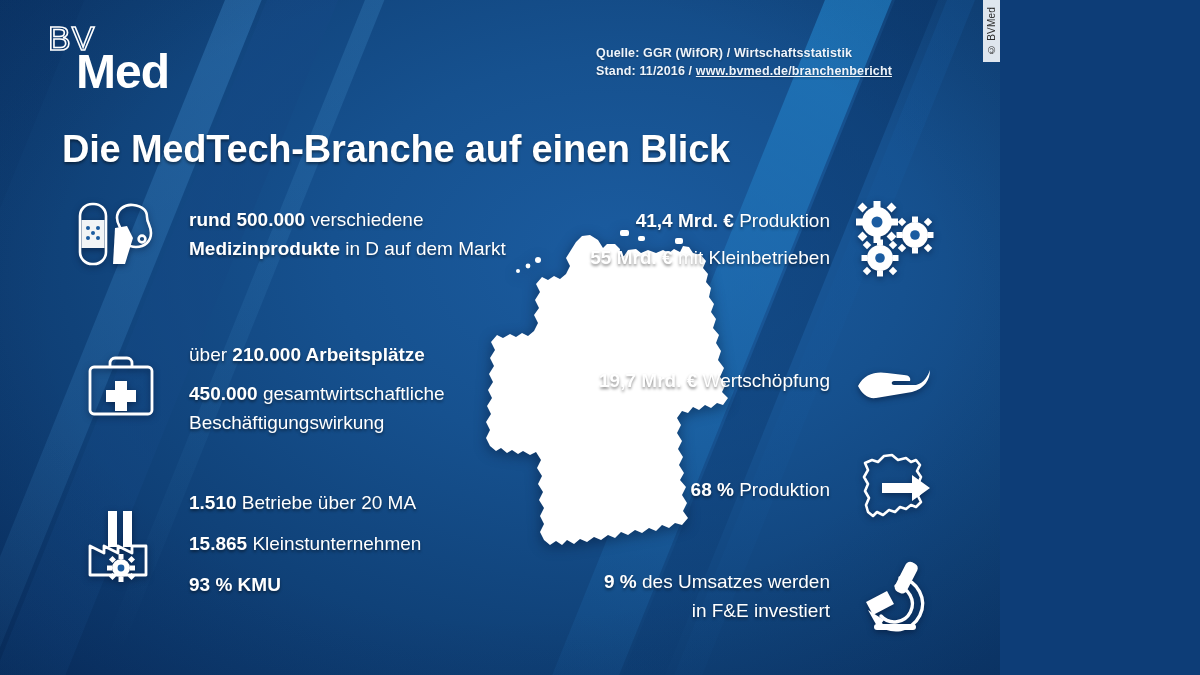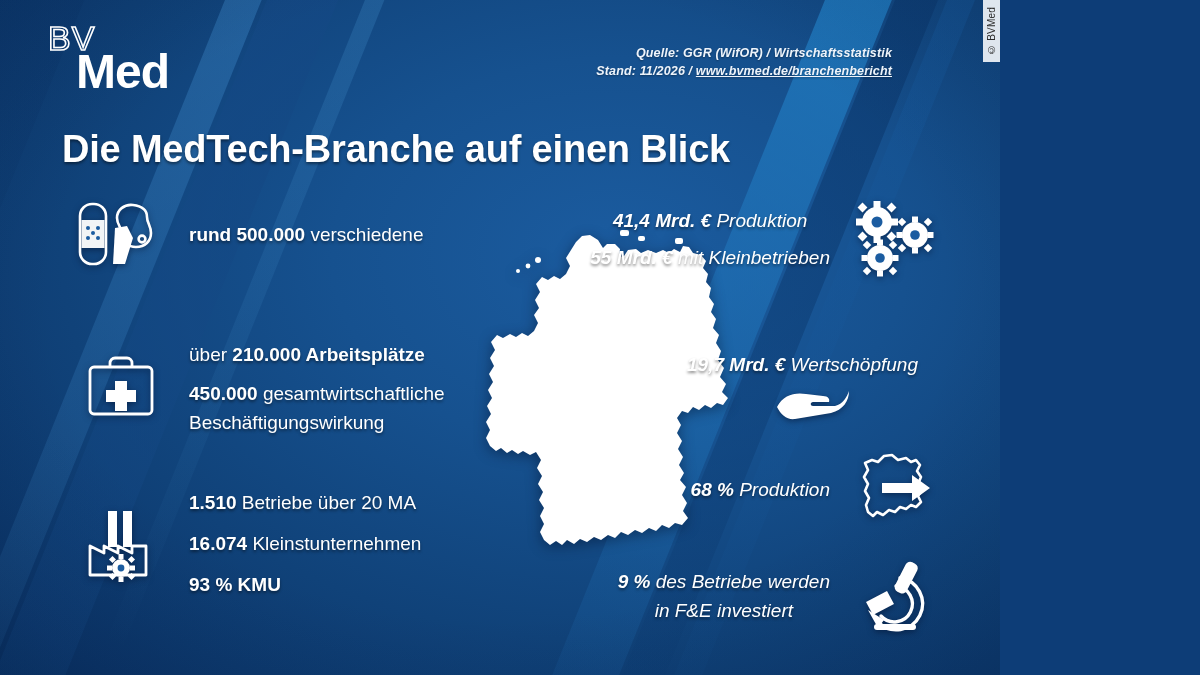--- a/index.html
+++ b/index.html
@@ -24,23 +24,23 @@
   .s6{left:1052px;width:26px;background:linear-gradient(180deg,rgba(22,88,155,.6),rgba(22,88,155,.1) 75%,rgba(22,88,155,0));}
   .s7{left:60px;width:120px;background:linear-gradient(180deg,rgba(10,52,104,.45),rgba(10,52,104,0) 70%);}
   .vig{position:absolute;inset:0;pointer-events:none;
     background:radial-gradient(ellipse 1000px 700px at 50% 45%, rgba(0,0,0,0) 45%, rgba(3,26,58,.40) 100%);}
 
   
   #logo{position:absolute;left:26px;top:18px;width:250px;height:74px;}
   #logo svg{display:block;}
 
   
-  #source{position:absolute;right:108px;top:44px;text-align:right;color:#eef4fb;
+  #source{position:absolute;right:108px;top:44px;text-align:left;color:#eef4fb;
     font-size:12.5px;line-height:18px;font-weight:700;letter-spacing:.15px;
-    text-shadow:0 1px 2px rgba(0,0,0,.35);font-style:italic;}
+    text-shadow:0 1px 2px rgba(0,0,0,.35);}
   #source a,#source .lnk{color:#eef4fb;text-decoration:underline;}
 
   
   #copy{position:absolute;right:0;top:0;width:17px;height:62px;background:#dfe6ee;
     display:flex;align-items:center;justify-content:center;}
   #copy span{writing-mode:vertical-rl;transform:rotate(180deg);font-size:10px;color:#2b2b2b;
     letter-spacing:.2px;white-space:nowrap;font-family:"Liberation Sans",sans-serif;}
 
   
   #title{position:absolute;left:62px;top:128px;color:#ffffff;font-size:38px;font-weight:700;
@@ -53,21 +53,21 @@
   
   .stat{position:absolute;display:flex;align-items:center;}
   .stat.left{left:75px;}
   .stat.right{right:62px;flex-direction:row;}
   .ico{flex:0 0 auto;display:flex;align-items:center;justify-content:center;
     filter:drop-shadow(0 2px 3px rgba(0,10,35,.5));}
   .txt{color:#ffffff;text-shadow:0 2px 3px rgba(0,0,0,.45);}
   .line{white-space:nowrap;font-size:19px;line-height:29px;font-weight:400;}
   .line b{font-weight:700;}
   .left .txt{text-align:left;margin-left:22px;}
-  .right .txt{text-align:center;margin-right:20px;font-style:italic;}
+  .right .txt{text-align:right;margin-right:20px;}
 </style>
 </head>
 <body>
 
 <div id="stage">
 
   <div class="stripe s7"></div>
   <div class="stripe s2"></div>
   <div class="stripe s1"></div>
   <div class="stripe s3"></div>
@@ -78,21 +78,21 @@
 
   <div id="logo">
     <svg viewBox="0 0 250 74" width="250" height="74" aria-hidden="true">
       <text id="lg-top" x="22" y="32" font-family="Liberation Sans, sans-serif" font-size="34" font-weight="400" fill="none" stroke="#ffffff" stroke-width="1.6" letter-spacing="1">BV</text>
       <text id="lg-bot" x="50" y="70" font-family="Liberation Sans, sans-serif" font-size="48" font-weight="700" fill="#ffffff" letter-spacing="-1">Med</text>
     </svg>
   </div>
 
   <div id="source">
     <div>Quelle: GGR (WifOR) / Wirtschaftsstatistik</div>
-    <div><span>Stand: 11/2026 / </span><span class="lnk">www.bvmed.de/branchenbericht</span></div>
+    <div><span>Stand: 11/2016 / </span><span class="lnk">www.bvmed.de/branchenbericht</span></div>
   </div>
 
   <div id="copy">
     <span>© BVMed</span>
   </div>
 
   <div id="title">Die MedTech-Branche auf einen Blick</div>
 
   <div id="map">
     <svg viewBox="0 0 290 400" aria-hidden="true">
@@ -139,20 +139,21 @@
         <g fill="none" stroke="#ffffff" stroke-width="2.6" stroke-linejoin="round">
           <path d="M58 7 c-9 -1 -16 5 -16 13 c0 7 5 10 5 16 c0 8 6 13 14 13 c9 0 15 -6 15 -14
                    c0 -7 -4 -10 -4 -16 c0 -7 -5 -11 -14 -12 z"></path>
           <circle cx="67" cy="41" r="3.4"></circle>
         </g>
         <path d="M40 30 L52 28 L58 40 L50 66 L38 66 Z" fill="#ffffff"></path>
       </svg>
     </div>
     <div class="txt">
       <div class="line"><b>rund 500.000</b><span> verschiedene</span></div>
+      <div class="line"><b>Medizinprodukte</b><span> in D auf dem Markt</span></div>
     </div>
   </div>
 
   <div class="stat left" style="top:340px;">
     <div class="ico" style="width:92px;">
       <svg width="74" height="72" viewBox="0 0 74 72" aria-hidden="true">
         <g fill="none" stroke="#ffffff" stroke-width="2.8" stroke-linejoin="round">
           <path d="M26 14 v-4 a5 5 0 0 1 5 -5 h12 a5 5 0 0 1 5 5 v4"></path>
           <rect x="6" y="14" width="62" height="47" rx="4"></rect>
         </g>
@@ -185,21 +186,21 @@
             <rect x="28" y="69" width="5" height="5" transform="rotate(45 30.5 71.5)"></rect>
             <rect x="47" y="69" width="5" height="5" transform="rotate(-45 49.5 71.5)"></rect>
           </g>
         </g>
         <circle cx="39" cy="63" r="3.4" fill="#1b5ca0"></circle>
       </svg>
     </div>
     <div class="txt">
       <div class="line"><b>1.510</b><span> Betriebe über 20 MA</span></div>
       <div class="line" style="height:12px;"></div>
-      <div class="line"><b>16.074</b><span> Kleinstunternehmen</span></div>
+      <div class="line"><b>15.865</b><span> Kleinstunternehmen</span></div>
       <div class="line" style="height:12px;"></div>
       <div class="line"><b>93 % KMU</b></div>
     </div>
   </div>
 
   <div class="stat right" style="top:200px;">
     <div class="txt">
       <div class="line"><b>41,4 Mrd. €</b><span> Produktion</span></div>
       <div class="line" style="height:8px;"></div>
       <div class="line"><b>55 Mrd. €</b><span> mit Kleinbetrieben</span></div>
@@ -249,21 +250,21 @@
         </g>
         <g fill="#1b5ca0">
           <circle cx="26" cy="22" r="5.5"></circle>
           <circle cx="64" cy="35" r="4.8"></circle>
           <circle cx="29" cy="58" r="4.8"></circle>
         </g>
       </svg>
     </div>
   </div>
 
-  <div class="stat right" style="top:350px;flex-direction:column;">
+  <div class="stat right" style="top:358px;">
     <div class="txt">
       <div class="line"><b>19,7 Mrd. €</b><span> Wertschöpfung</span></div>
     </div>
     <div class="ico" style="width:88px;">
       <svg width="80" height="44" viewBox="0 0 80 44" aria-hidden="true">
         <path d="M4 28 C10 16 22 13 33 15 L50 17 C55 17 57 20 56 23 L40 23 C37 23 37 27 40 27
                  L62 27 C70 25 74 18 76 12 C76 22 70 31 58 34 L22 40 C14 41 8 36 4 28 Z" fill="#ffffff"></path>
       </svg>
     </div>
   </div>
@@ -277,21 +278,21 @@
         <path d="M30 4 L38 3 L44 8 L52 6 L57 10 L62 8 L66 13 L63 19 L67 25 L64 32 L68 38
                  L64 44 L67 50 L62 55 L57 53 L52 57 L46 55 L41 60 L35 58 L29 63 L23 60 L19 64
                  L14 60 L12 53 L15 46 L11 39 L14 32 L10 25 L14 18 L11 11 L18 8 L24 10 Z" fill="none" stroke="#ffffff" stroke-width="2.6" stroke-linejoin="round"></path>
         <path d="M28 31 H58 V23 L76 36 L58 49 V41 H28 Z" fill="#ffffff"></path>
       </svg>
     </div>
   </div>
 
   <div class="stat right" style="top:558px;">
     <div class="txt">
-      <div class="line"><b>9 %</b><span> des Betriebe werden</span></div>
+      <div class="line"><b>9 %</b><span> des Umsatzes werden</span></div>
       <div class="line"><span>in F&amp;E investiert</span></div>
     </div>
     <div class="ico" style="width:88px;">
       <svg width="80" height="76" viewBox="0 0 80 76" aria-hidden="true">
         <g stroke="#ffffff" fill="none" stroke-width="3.4" stroke-linecap="round">
           <path d="M46 20 a26 26 0 1 1 -22 44"></path>
           <path d="M42 28 a18 18 0 1 1 -15 30"></path>
         </g>
         <g fill="#ffffff">
           <rect x="46" y="3" width="13" height="33" rx="5" transform="rotate(27 52 19)"></rect>

